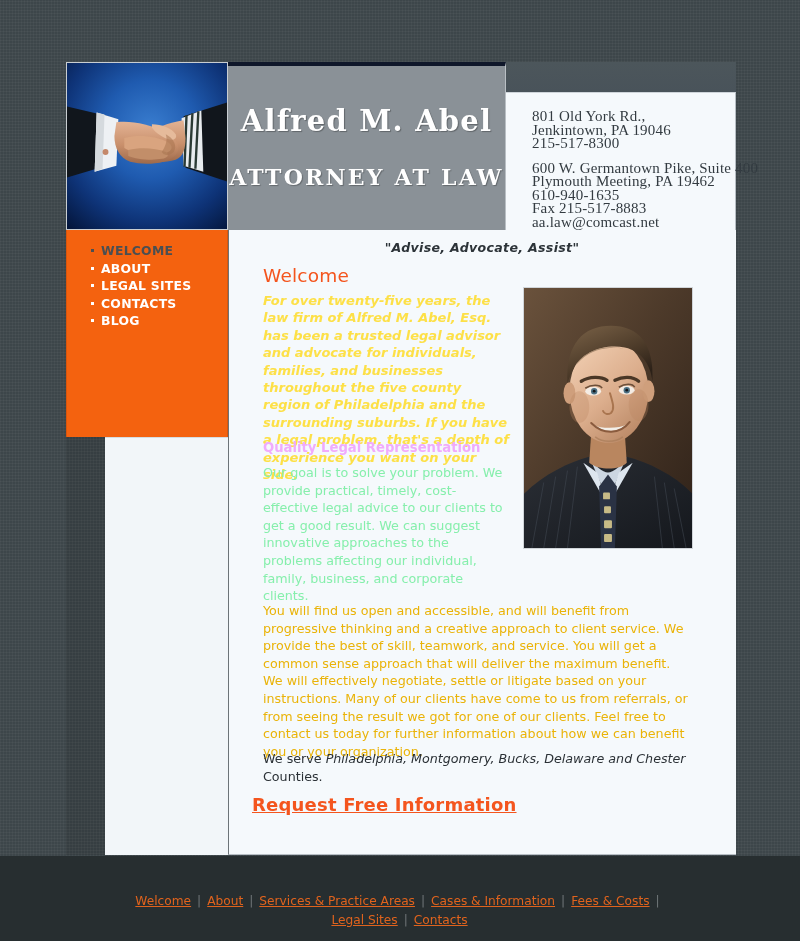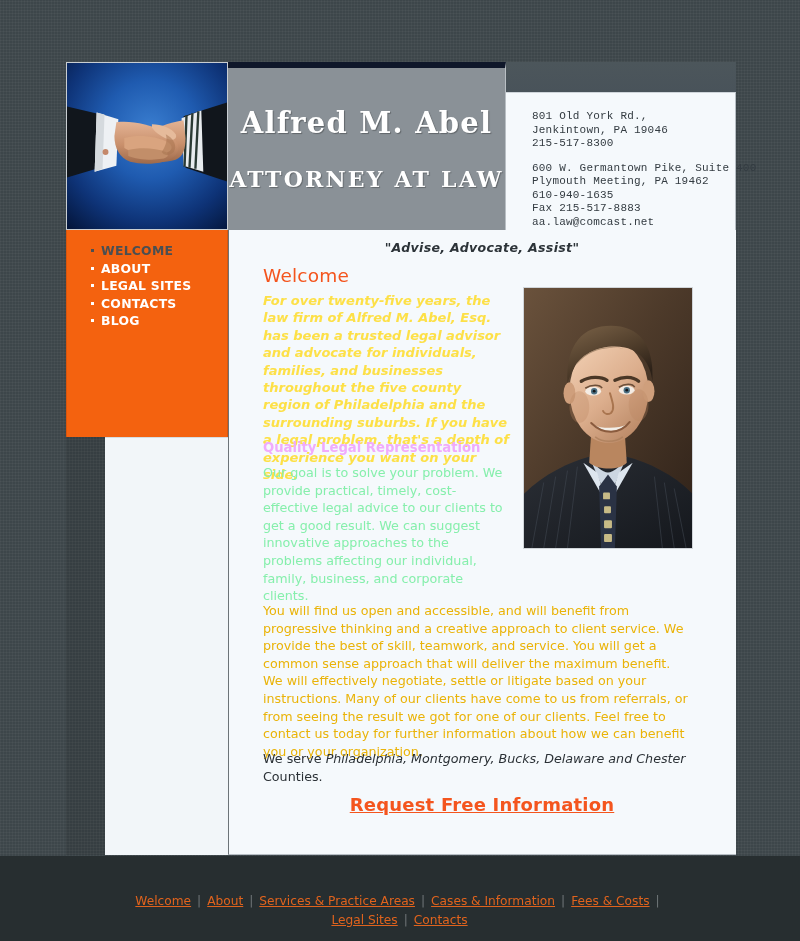--- a/index.html
+++ b/index.html
@@ -47,21 +47,21 @@
     overflow: hidden;
     background: radial-gradient(ellipse at 55% 42%, #2f6fc4 0%, #1d55a8 35%, #0d2f70 72%, #061a44 100%);
   }
   .hero-photo svg { display:block; width:100%; height:100%; }
 
   .title-block {
     position: absolute;
     left: 162px; top: 0;
     width: 278px; height: 196px;
     background: #8a9197;
-    border-top: 6px solid #0f172a;
+    border-top: 4px solid #0f172a;
     border-right: 1px solid #b9bfc4;
     box-sizing: border-box;
   }
   .firm-name {
     position: absolute;
     left: 0; right: 0; top: 38px;
     text-align: center;
     font-family: "DejaVu Serif", "Liberation Serif", serif;
     font-size: 29px;
     font-weight: bold;
@@ -88,22 +88,22 @@
     width: 230px; height: 763px;
     background: #f5f9fc;
     border-top: 1px solid #cfd5da;
     border-right: 1px solid #b7bec4;
     box-sizing: border-box;
   }
   .contact {
     position: absolute;
     left: 532px; top: 110px;
     width: 200px;
-    font-family: Liberation Mono, monospace;
-    font-size: 11px;
+    font-family: Liberation Serif, serif;
+    font-size: 15px;
     line-height: 13.5px;
     color: #333b41;
     letter-spacing: .2px;
   }
   .contact .grp { margin-bottom: 11px; }
   .contact .grp:last-child { margin-bottom: 0; }
   .contact div { white-space: nowrap; }
 
   
   .nav {
@@ -243,21 +243,21 @@
     line-height: 17.6px;
     color: #2b3136;
     margin: 0;
   }
   .para-serve em { font-style: italic; }
 
   .cta {
     position: absolute;
     left: 252px; top: 794px;
     width: 460px;
-    text-align: center;
+    text-align: left;
   }
   .cta a {
     font-size: 18px;
     font-weight: bold;
     color: #f4551e;
     text-decoration: underline;
     letter-spacing: .2px;
   }
 
   

